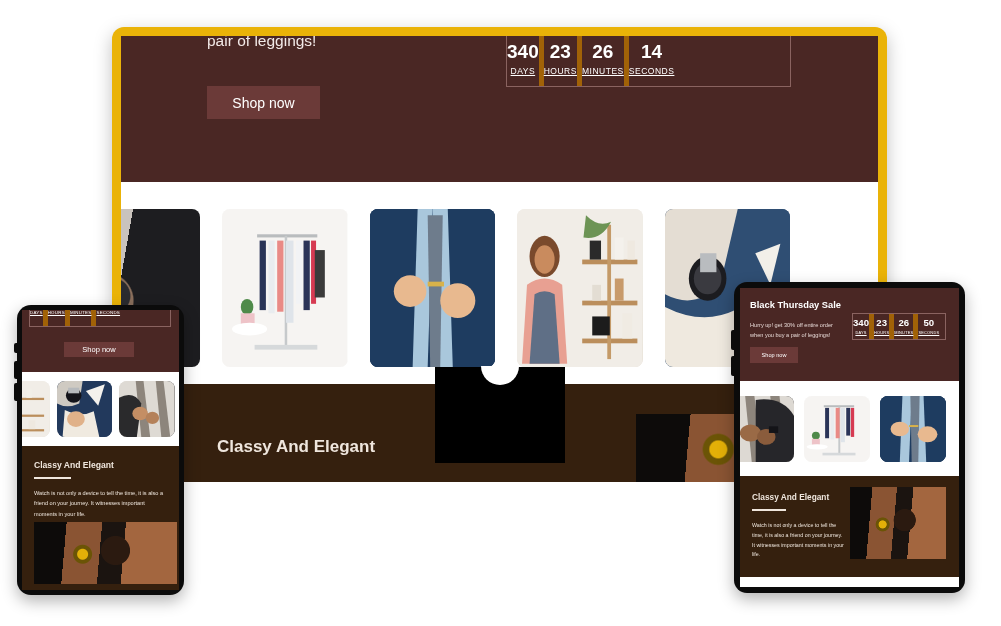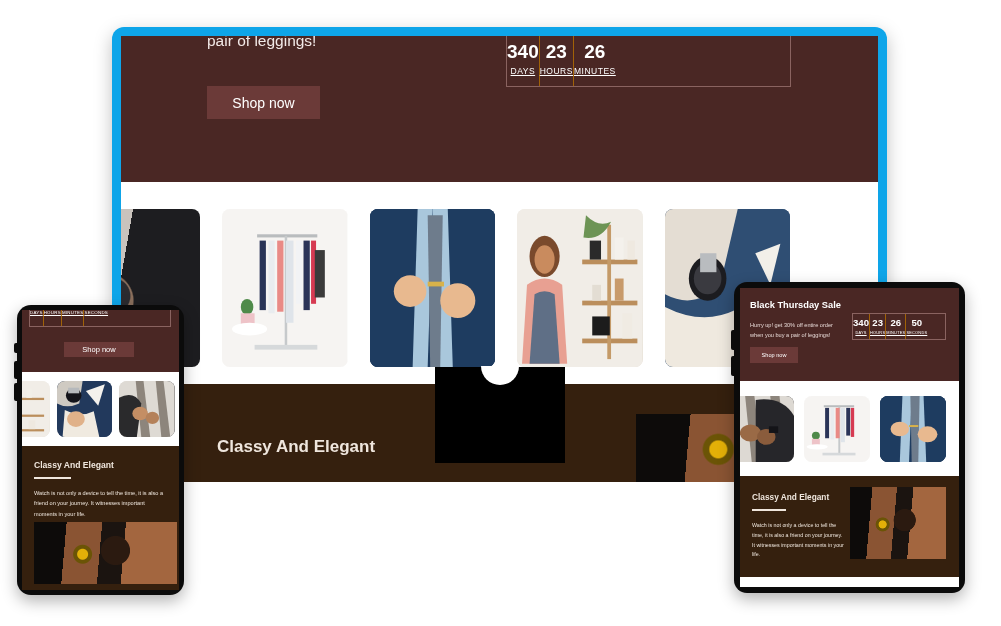--- a/index.html
+++ b/index.html
@@ -18,21 +18,21 @@
     background: #6b3a38; color: #ffffff; text-align: center;
     display: flex; align-items: center; justify-content: center;
     cursor: pointer; border: none;
   }
   .countdown {
     border: 1px solid #8a6360; display: flex; align-items: stretch;
   }
   .cd-cell {
     display: flex; flex-direction: column; align-items: center;
     justify-content: center; color: #ffffff;
-    border-right: 1px solid #a16207;
+    border-right: 5px solid #a16207;
   }
   .cd-cell:last-child { border-right: none; }
   .cd-num { font-weight: bold; line-height: 1; }
   .cd-lab { letter-spacing: .06em; text-decoration: underline; }
 
   .gallery { background: #ffffff; display: flex; }
   .gal-img { border-radius: 8px; overflow: hidden; position: relative; flex: 1; }
 
   .feature { background: #35200e; color: #efe6dd; }
   .feature-rule { background: #efe6dd; height: 2px; }
@@ -78,21 +78,21 @@
     background:
       radial-gradient(circle at 34% 52%, #e3b008 0 5%, #6b5406 6% 9%, transparent 10%),
       radial-gradient(circle at 57% 46%, #2b1a10 0 16%, transparent 17%),
       linear-gradient(95deg, #0d0b0a 0 22%, #8a5433 22% 46%, #1b1410 46% 62%, #a3663f 62% 100%);
     position: relative;
   }
 
   
   #desktop { position: absolute; left: 112px; top: 27px; }
   .mon-frame {
-    width: 775px; height: 340px; background: #0ea5e9;
+    width: 775px; height: 340px; background: #eab308;
     border-radius: 12px 12px 4px 4px; padding: 9px 9px 0 9px;
     box-shadow: 0 6px 18px rgba(0,0,0,.25);
   }
   .mon-screen { width: 757px; height: 446px; background: #ffffff; overflow: hidden; position: relative; }
   #d-hero { height: 146px; padding: 0 86px; }
   #d-hero .hero-text { position: absolute; left: 86px; top: -4px; font-size: 15.5px; }
   #d-hero .shop-btn { position: absolute; left: 86px; top: 50px; width: 113px; height: 33px; font-size: 14px; }
   #d-hero .countdown { position: absolute; left: 385px; top: -6px; width: 285px; height: 57px; }
   #d-hero .cd-num { font-size: 19px; }
   #d-hero .cd-lab { font-size: 8.5px; margin-top: 5px; }
@@ -167,20 +167,24 @@
             <span class="cd-lab">DAYS</span>
           </div>
           <div class="cd-cell">
             <span class="cd-num">23</span>
             <span class="cd-lab">HOURS</span>
           </div>
           <div class="cd-cell">
             <span class="cd-num">26</span>
             <span class="cd-lab">MINUTES</span>
           </div>
+          <div class="cd-cell">
+            <span class="cd-num">14</span>
+            <span class="cd-lab">SECONDS</span>
+          </div>
         </div>
       </section>
 
       <section id="d-gallery">
         <div class="gallery">
           <div class="gal-img">
               <div class="ph ph-watchdark"></div>
             </div>
           <div class="gal-img">
               <div class="ph ph-rack">

